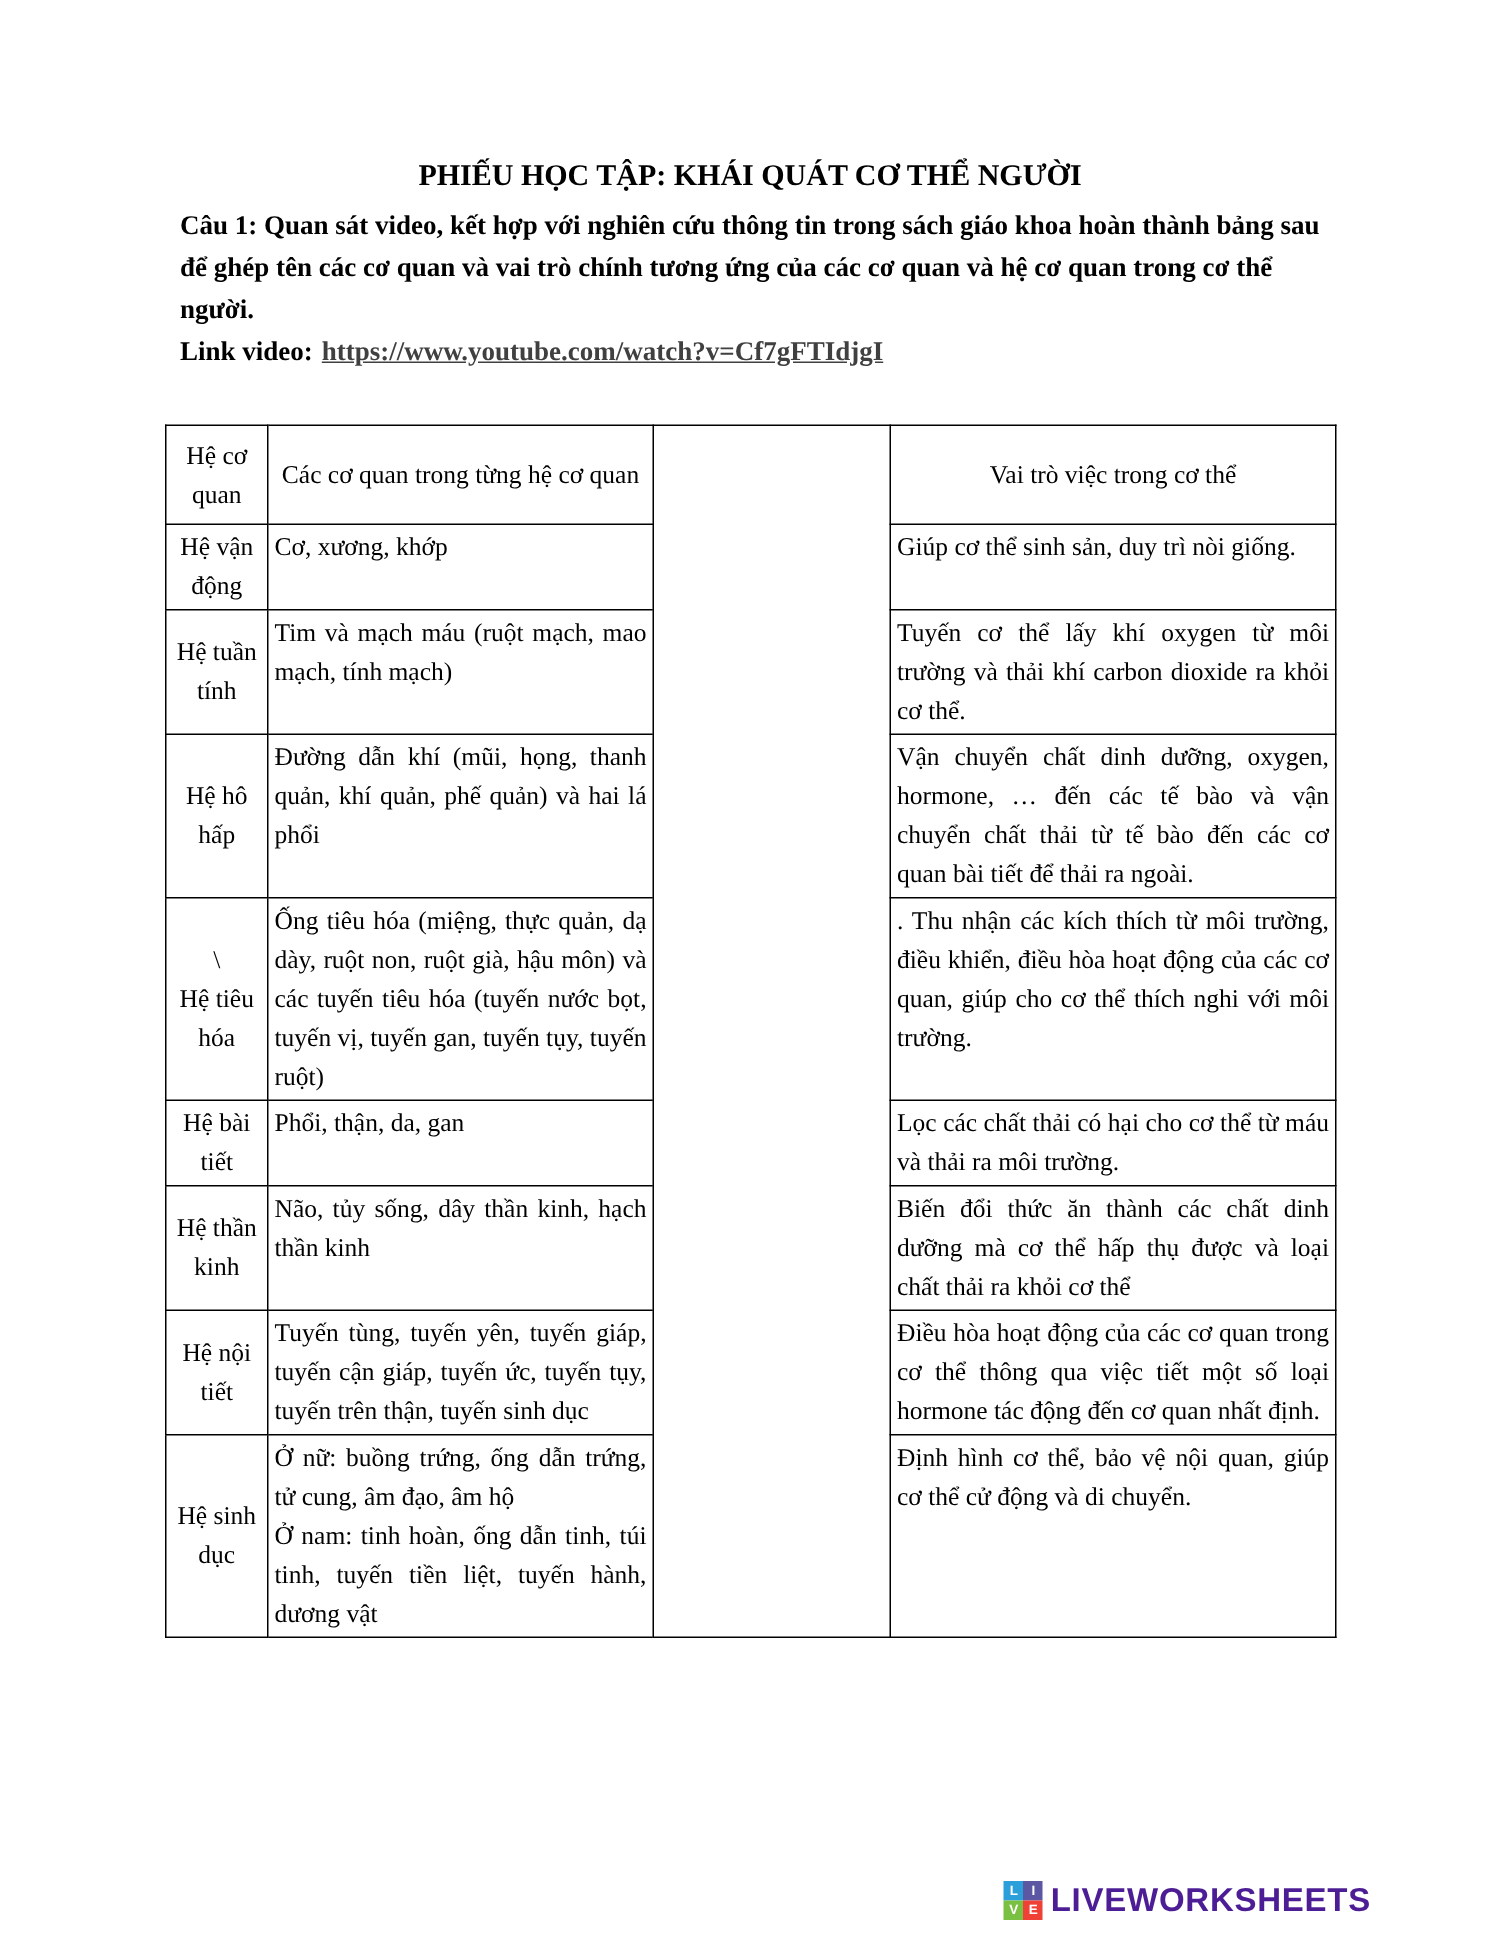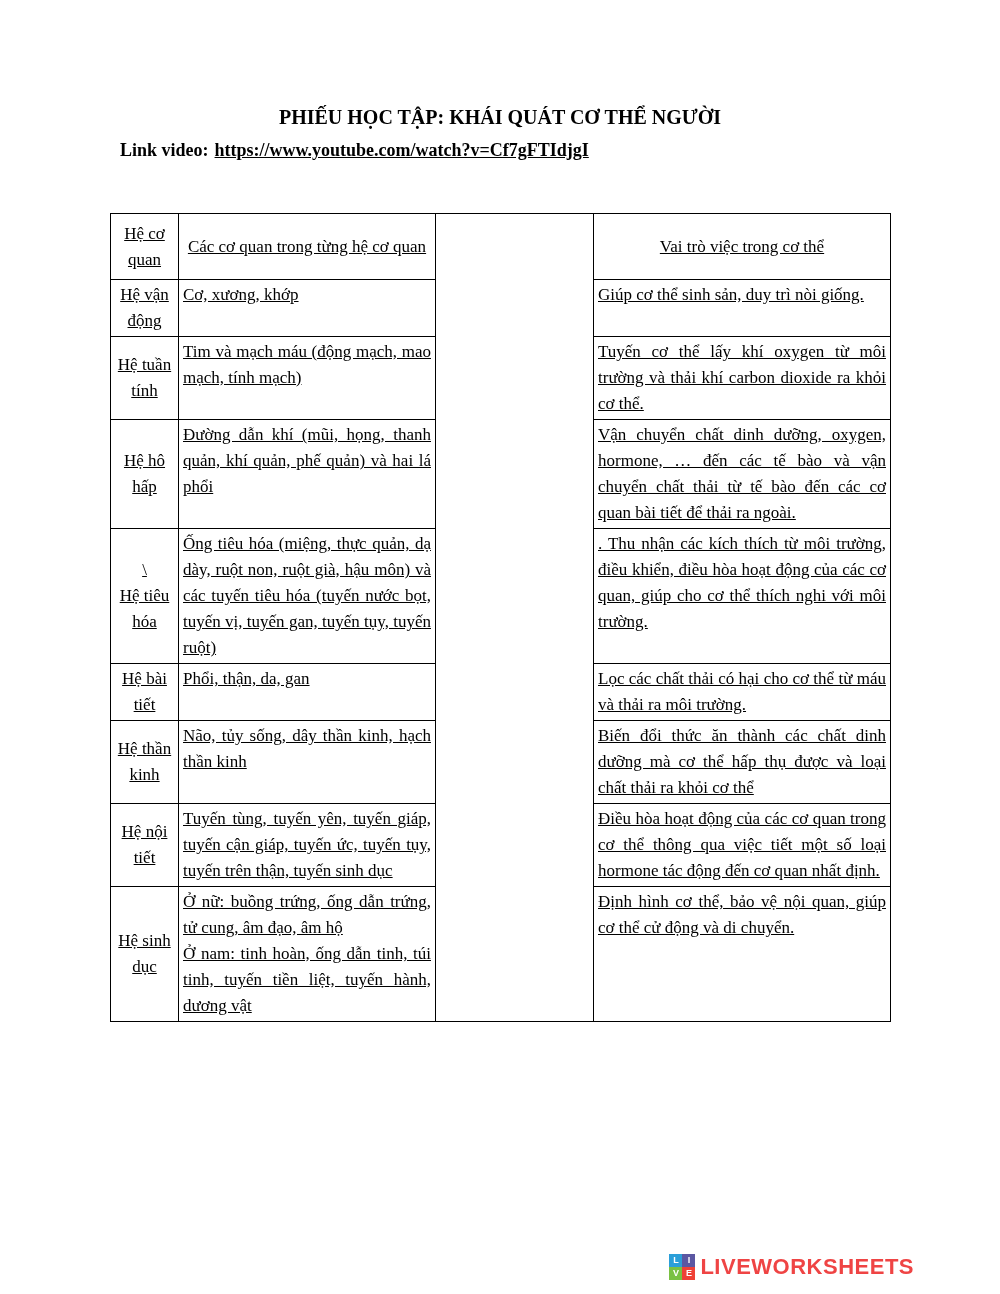--- a/index.html
+++ b/index.html
@@ -33,31 +33,30 @@
     margin: 0 0 0 10px;
     width: 762px;
   }
   .link-line {
     font-weight: bold;
     font-size: 18px;
     line-height: 28px;
     margin: 0 0 0 10px;
   }
   .video-link {
-    color: #000000;
+    color: #404040;
     text-decoration: underline;
     font-weight: bold;
     margin-left: 6px;
   }
   table.worksheet {
     border-collapse: collapse;
     table-layout: fixed;
     width: 780px;
-    margin-top: 49px;
-    text-decoration: underline;
+    margin-top: 35px;
   }
   table.worksheet td, table.worksheet th {
     border: 1px solid #000000;
     font-size: 17px;
     line-height: 26px;
     padding: 2px 4px;
     font-weight: normal;
     word-wrap: break-word;
   }
   tr.header-row { height: 66px; }
@@ -99,31 +98,32 @@
     font-family: "Liberation Sans", sans-serif;
     font-weight: bold;
     font-size: 9px;
     line-height: 1;
   }
   .lw-wordmark {
     font-family: "Liberation Sans", sans-serif;
     font-weight: bold;
     font-size: 22px;
     letter-spacing: 0.5px;
-    color: #ef4444;
+    color: #4c1d95;
   }
 </style>
 </head>
 <body>
 
 <div class="page">
   <div class="content">
 
     <h1 class="doc-title">PHIẾU HỌC TẬP: KHÁI QUÁT CƠ THỂ NGƯỜI</h1>
 
+    <p class="question">Câu 1: Quan sát video, kết hợp với nghiên cứu thông tin trong sách giáo khoa hoàn thành bảng sau để ghép tên các cơ quan và vai trò chính tương ứng của các cơ quan và hệ cơ quan trong cơ thể người.</p>
 
     <p class="link-line"><span>Link video:</span><a class="video-link" href="#">https://www.youtube.com/watch?v=Cf7gFTIdjgI</a></p>
 
     <table class="worksheet">
       <colgroup>
         <col style="width:68px">
         <col style="width:257px">
         <col style="width:158px">
         <col style="width:297px">
       </colgroup>
@@ -134,21 +134,21 @@
         <td class="match" rowspan="9"></td>
         <th class="hdr">Vai trò việc trong cơ thể</th>
       </tr>
       <tr>
         <td class="system">Hệ vận động</td>
         <td class="organs">Cơ, xương, khớp</td>
         <td class="role">Giúp cơ thể sinh sản, duy trì nòi giống.</td>
       </tr>
       <tr>
         <td class="system">Hệ tuần tính</td>
-        <td class="organs">Tim và mạch máu (động mạch, mao mạch, tính mạch)</td>
+        <td class="organs">Tim và mạch máu (ruột mạch, mao mạch, tính mạch)</td>
         <td class="role">Tuyến cơ thể lấy khí oxygen từ môi trường và thải khí carbon dioxide ra khỏi cơ thể.</td>
       </tr>
       <tr>
         <td class="system">Hệ hô hấp</td>
         <td class="organs">Đường dẫn khí (mũi, họng, thanh quản, khí quản, phế quản) và hai lá phổi</td>
         <td class="role">Vận chuyển chất dinh dưỡng, oxygen, hormone, … đến các tế bào và vận chuyển chất thải từ tế bào đến các cơ quan bài tiết để thải ra ngoài.</td>
       </tr>
       <tr>
         <td class="system">\
 Hệ tiêu hóa</td>

